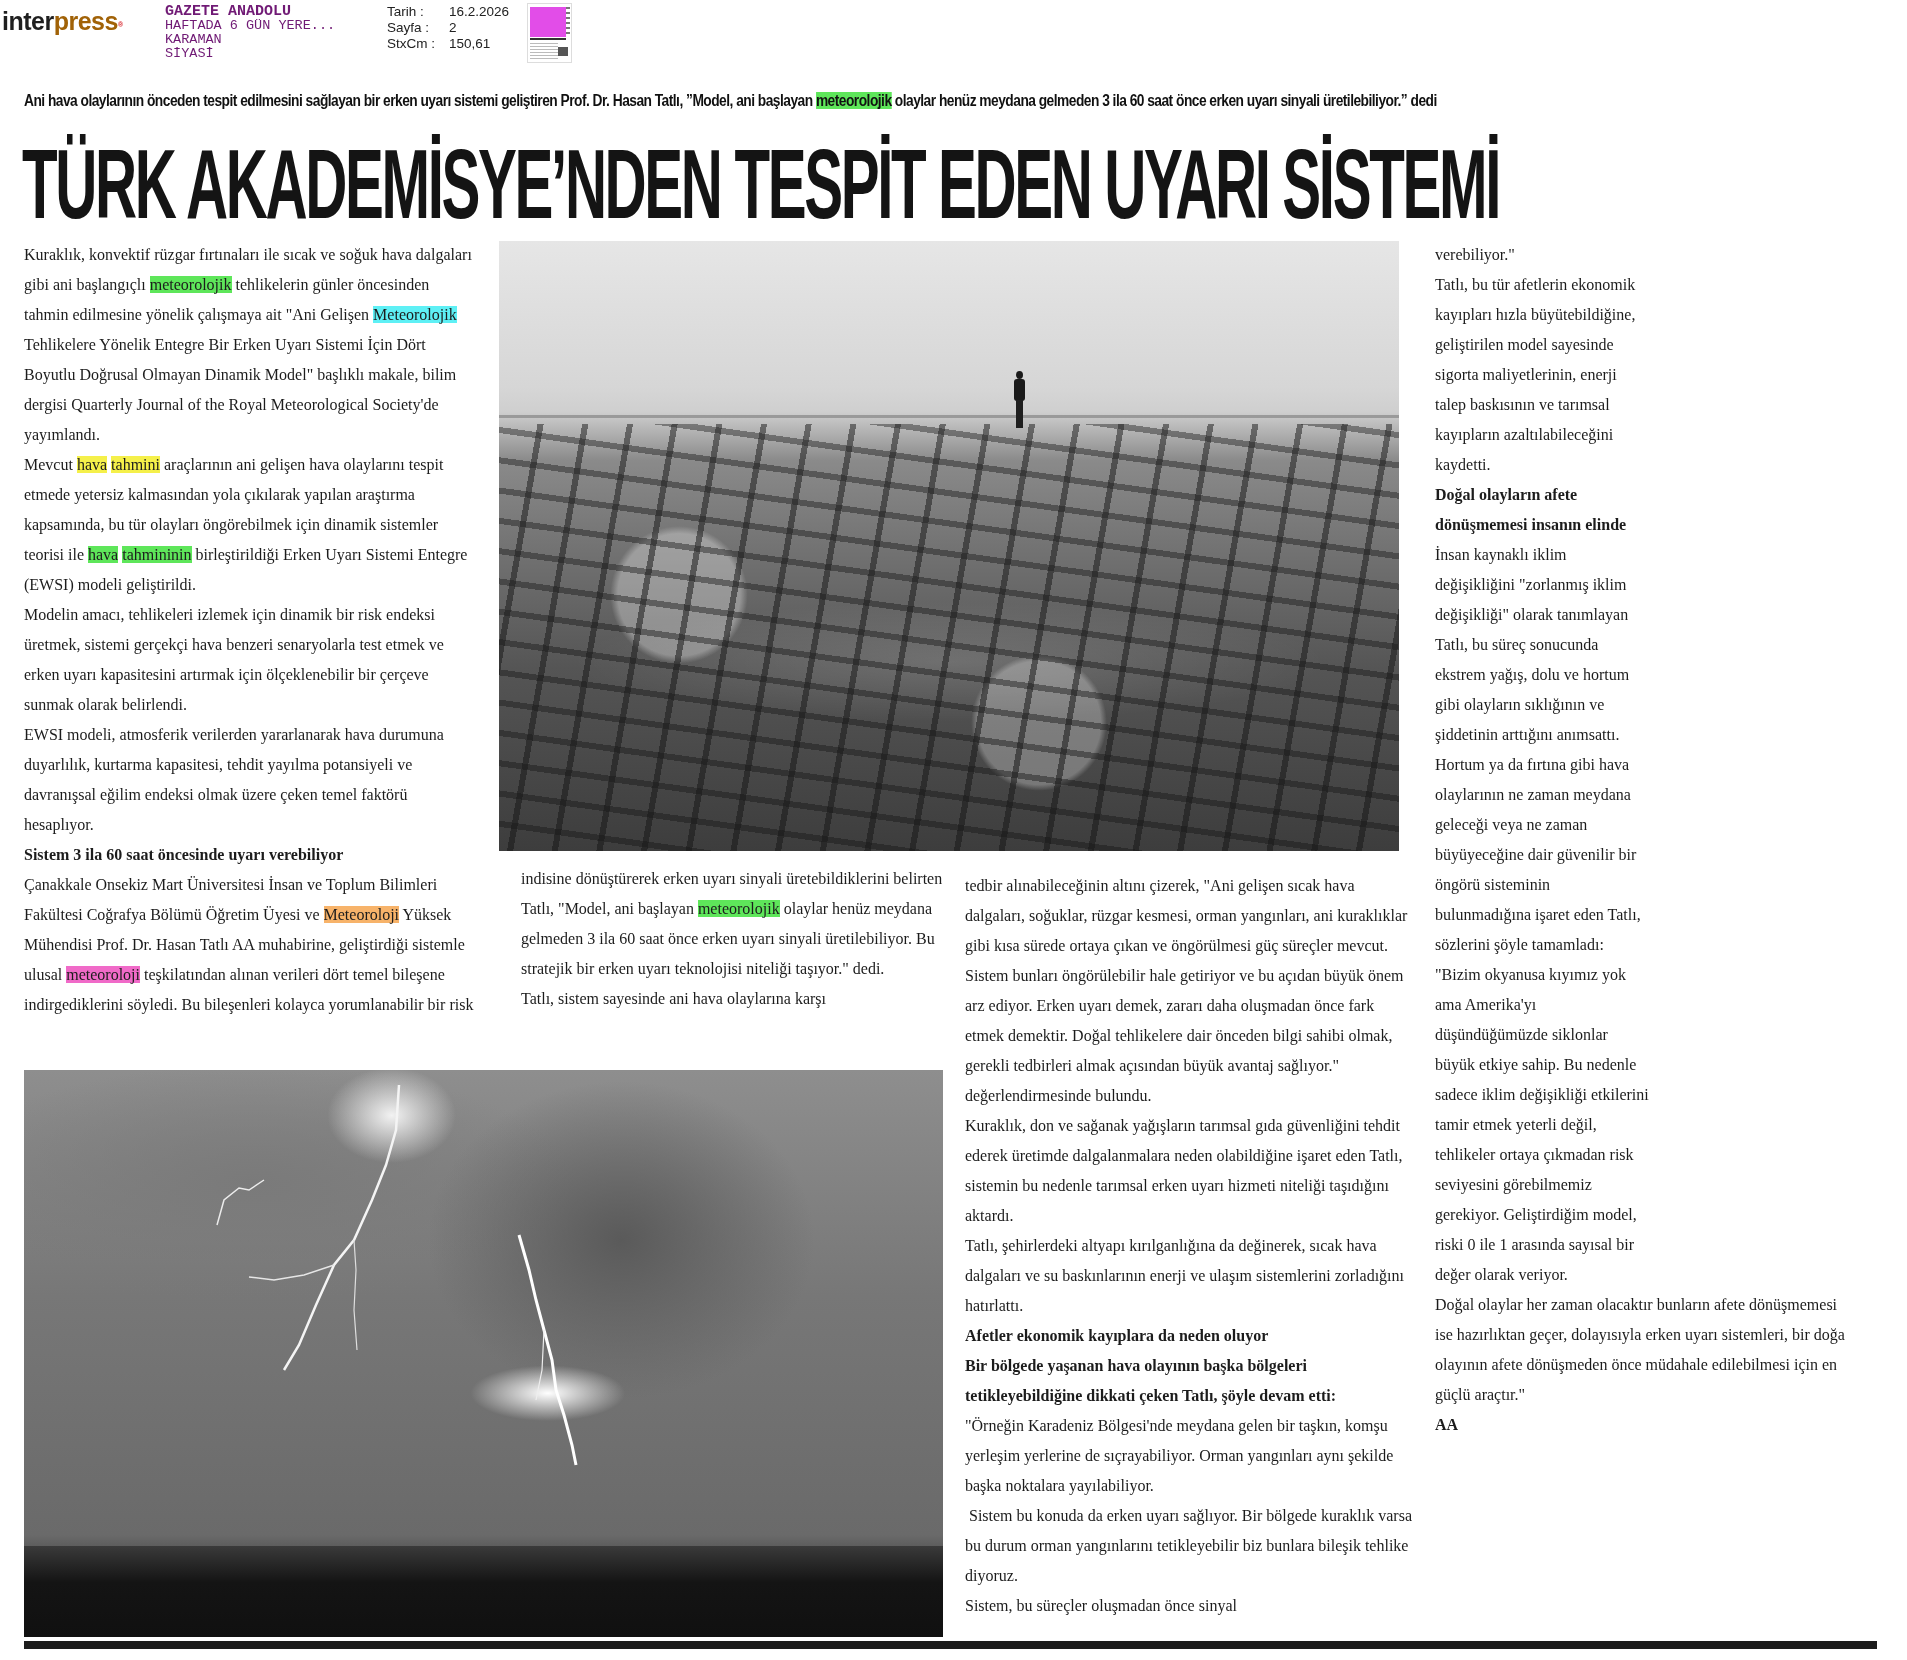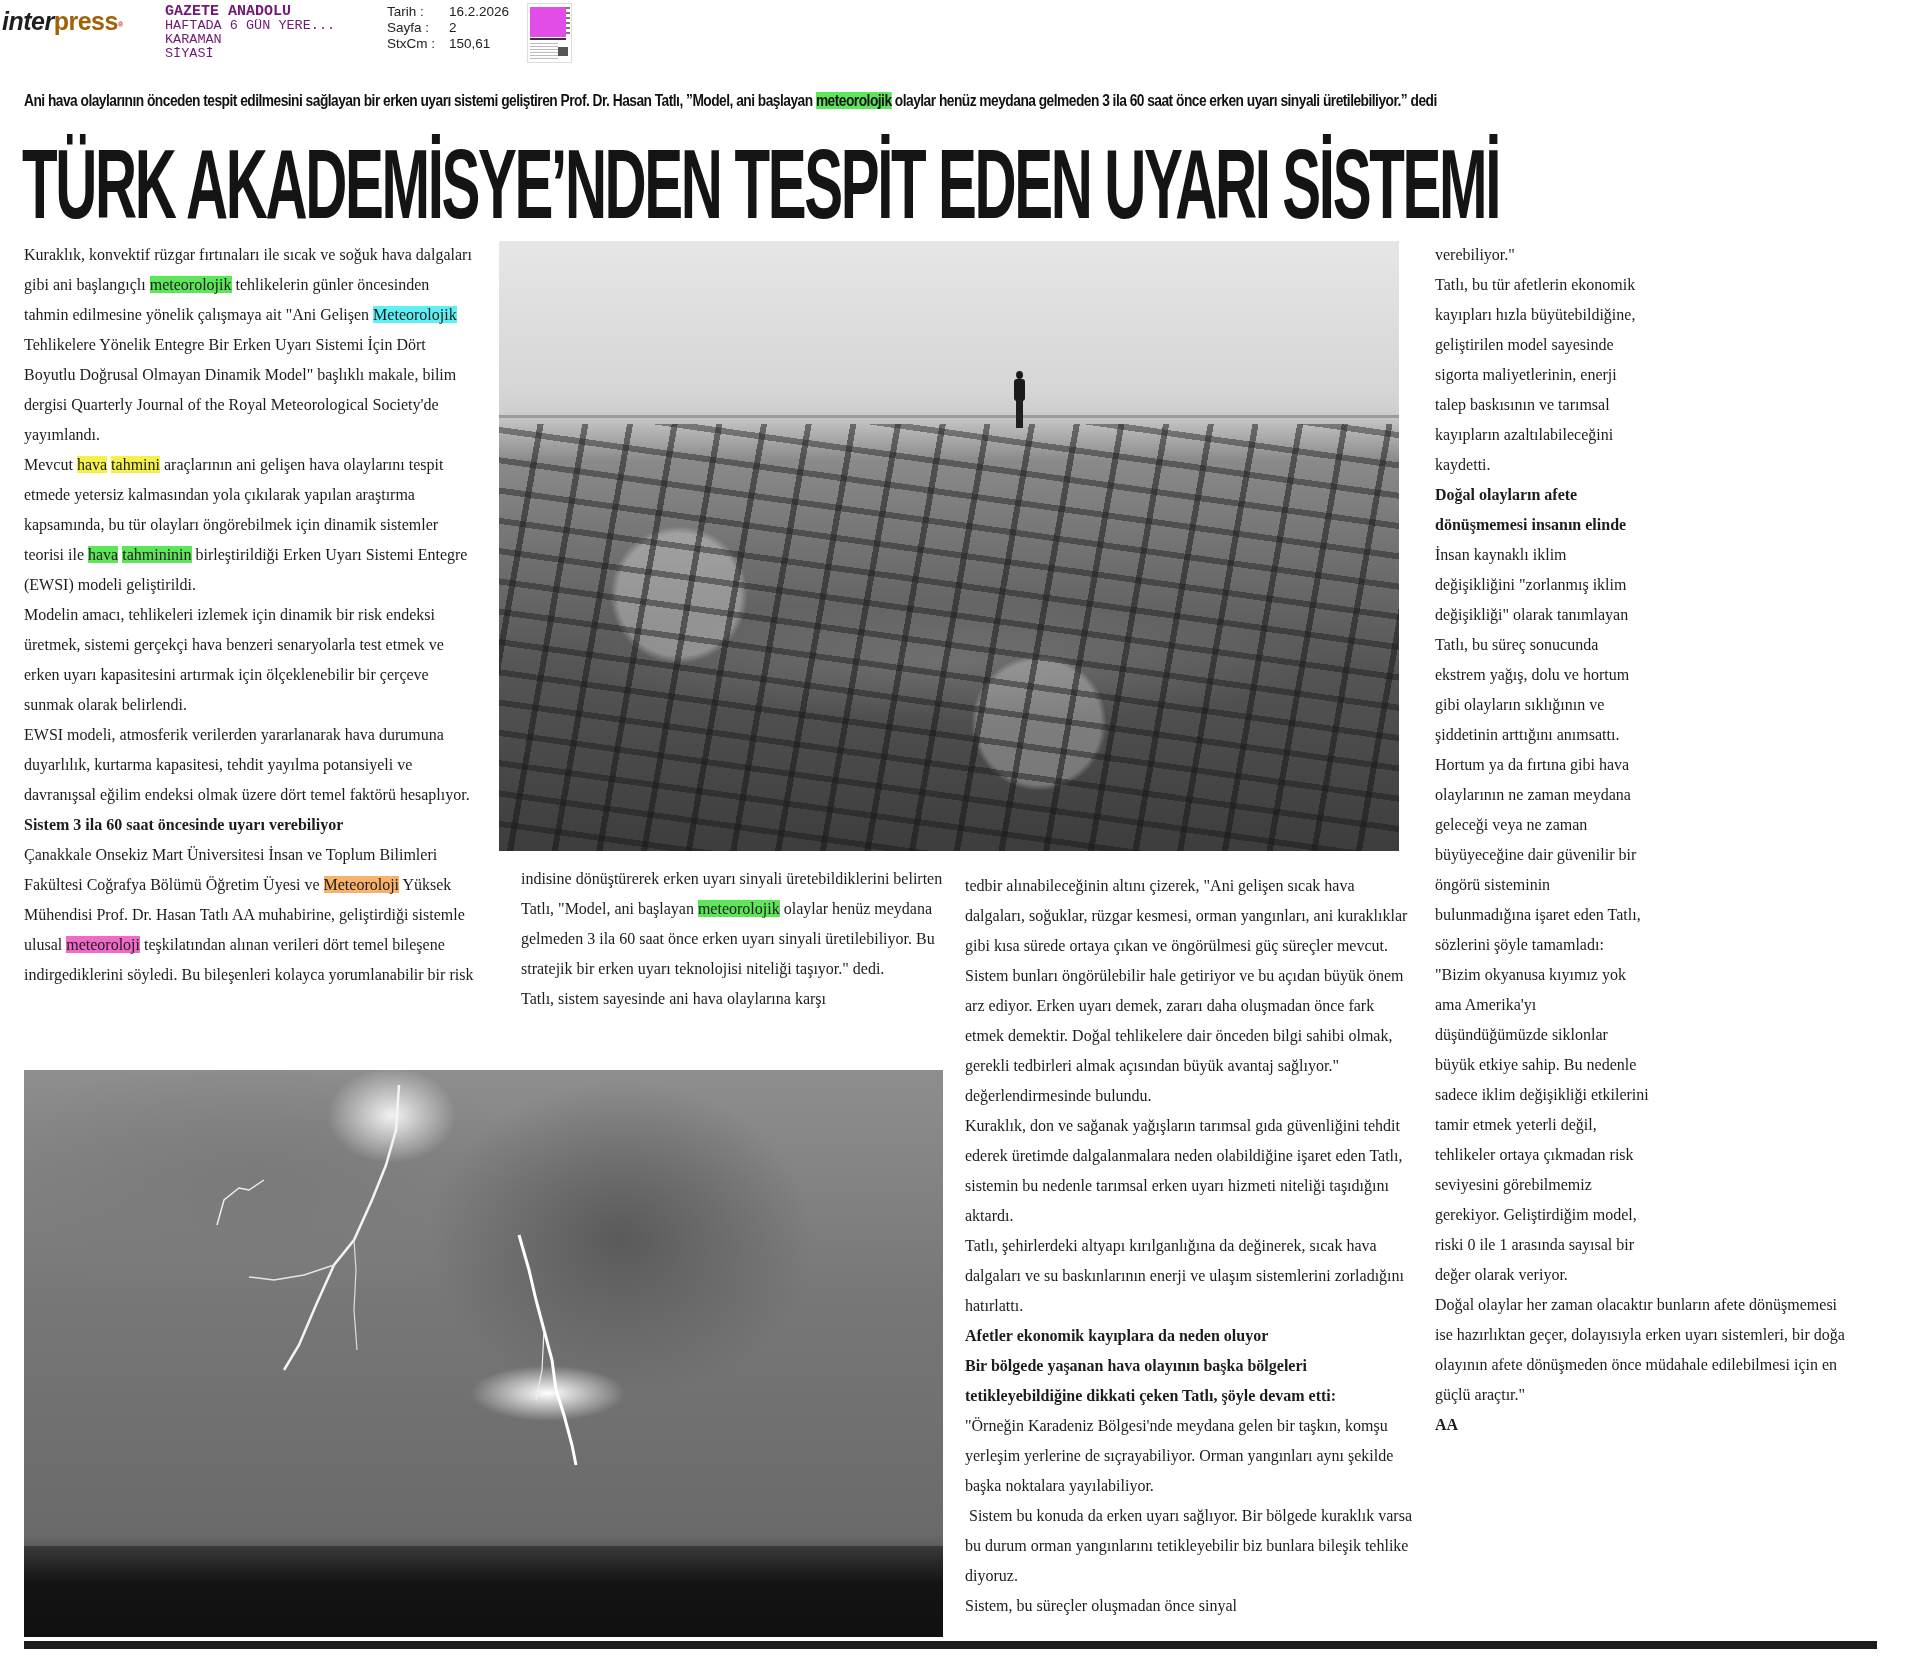--- a/index.html
+++ b/index.html
@@ -1,21 +1,21 @@
 <!DOCTYPE html>
 <html><head>
 <meta charset="utf-8">
 <style>
   * { box-sizing: border-box; margin: 0; padding: 0; }
   html, body { width: 1907px; height: 1660px; background: #ffffff; overflow: hidden; }
   body { position: relative; font-family: "Liberation Serif", serif; color: #1a1a1a; }
 
   
   .logo { position: absolute; left: 2px; top: 6px; font-family: "Liberation Sans", sans-serif; font-weight: bold; font-size: 25px; letter-spacing: -0.5px; line-height: 30px; }
-  .logo .l1 { color: #1f1f1f; font-style: italic; }
+  .logo .l1 { color: #1f1f1f; }
   .logo .l2 { color: #a16207; }
   .logo sup { font-size: 7px; color: #d4141c; vertical-align: top; position: relative; top: 4px; }
   .pub { position: absolute; left: 165px; top: 5px; font-family: Liberation Mono, monospace; font-size: 13.5px; line-height: 14px; color: #701a75; }
   .pub .name { font-weight: bold; font-size: 15px; }
   .meta { position: absolute; left: 387px; top: 4px; font-family: "Liberation Sans", sans-serif; font-size: 13.5px; line-height: 16px; color: #222; }
   .meta .row { display: flex; }
   .meta .k { width: 62px; }
   .thumb { position: absolute; left: 527px; top: 3px; width: 45px; height: 60px; background: #fff; border: 1px solid #ddd; overflow: hidden; }
   .thumb .pink { position: absolute; left: 2px; top: 3px; width: 36px; height: 30px; background: #e24de8; }
   .thumb .strip { position: absolute; left: 2px; top: 34px; width: 36px; height: 2px; background: #333; }
@@ -125,21 +125,21 @@
     <div class="head"></div>
     <div class="torso"></div>
     <div class="legs"></div>
   </div>
 </div>
 
 <div class="col" id="col1">
   <p><span>Kuraklık, konvektif rüzgar fırtınaları ile sıcak ve soğuk hava dalgaları gibi ani başlangıçlı </span><span class="hl-green">meteorolojik</span><span> tehlikelerin günler öncesinden tahmin edilmesine yönelik çalışmaya ait "Ani Gelişen </span><span class="hl-cyan">Meteorolojik</span><span> Tehlikelere Yönelik Entegre Bir Erken Uyarı Sistemi İçin Dört Boyutlu Doğrusal Olmayan Dinamik Model" başlıklı makale, bilim dergisi Quarterly Journal of the Royal Meteorological Society'de yayımlandı.</span></p>
   <p><span>Mevcut </span><span class="hl-yellow">hava</span> <span class="hl-yellow">tahmini</span><span> araçlarının ani gelişen hava olaylarını tespit etmede yetersiz kalmasından yola çıkılarak yapılan araştırma kapsamında, bu tür olayları öngörebilmek için dinamik sistemler teorisi ile </span><span class="hl-green">hava</span> <span class="hl-green">tahmininin</span><span> birleştirildiği Erken Uyarı Sistemi Entegre (EWSI) modeli geliştirildi.</span></p>
   <p>Modelin amacı, tehlikeleri izlemek için dinamik bir risk endeksi üretmek, sistemi gerçekçi hava benzeri senaryolarla test etmek ve erken uyarı kapasitesini artırmak için ölçeklenebilir bir çerçeve sunmak olarak belirlendi.</p>
-  <p>EWSI modeli, atmosferik verilerden yararlanarak hava durumuna duyarlılık, kurtarma kapasitesi, tehdit yayılma potansiyeli ve davranışsal eğilim endeksi olmak üzere dört temel faktörü hesaplıyor.</p>
+  <p>EWSI modeli, atmosferik verilerden yararlanarak hava durumuna duyarlılık, kurtarma kapasitesi, tehdit yayılma potansiyeli ve davranışsal eğilim endeksi olmak üzere çeken temel faktörü hesaplıyor.</p>
   <p class="b">Sistem 3 ila 60 saat öncesinde uyarı verebiliyor</p>
   <p><span>Çanakkale Onsekiz Mart Üniversitesi İnsan ve Toplum Bilimleri Fakültesi Coğrafya Bölümü Öğretim Üyesi ve </span><span class="hl-orange">Meteoroloji</span><span> Yüksek Mühendisi Prof. Dr. Hasan Tatlı AA muhabirine, geliştirdiği sistemle ulusal </span><span class="hl-pink">meteoroloji</span><span> teşkilatından alınan verileri dört temel bileşene indirgediklerini söyledi. Bu bileşenleri kolayca yorumlanabilir bir risk</span></p>
 </div>
 
 <div class="col" id="col2">
   <p><span>indisine dönüştürerek erken uyarı sinyali üretebildiklerini belirten Tatlı, "Model, ani başlayan </span><span class="hl-green">meteorolojik</span><span> olaylar henüz meydana gelmeden 3 ila 60 saat önce erken uyarı sinyali üretilebiliyor. Bu stratejik bir erken uyarı teknolojisi niteliği taşıyor." dedi.</span></p>
   <p>Tatlı, sistem sayesinde ani hava olaylarına karşı</p>
 </div>
 
 <div class="col" id="col3">

